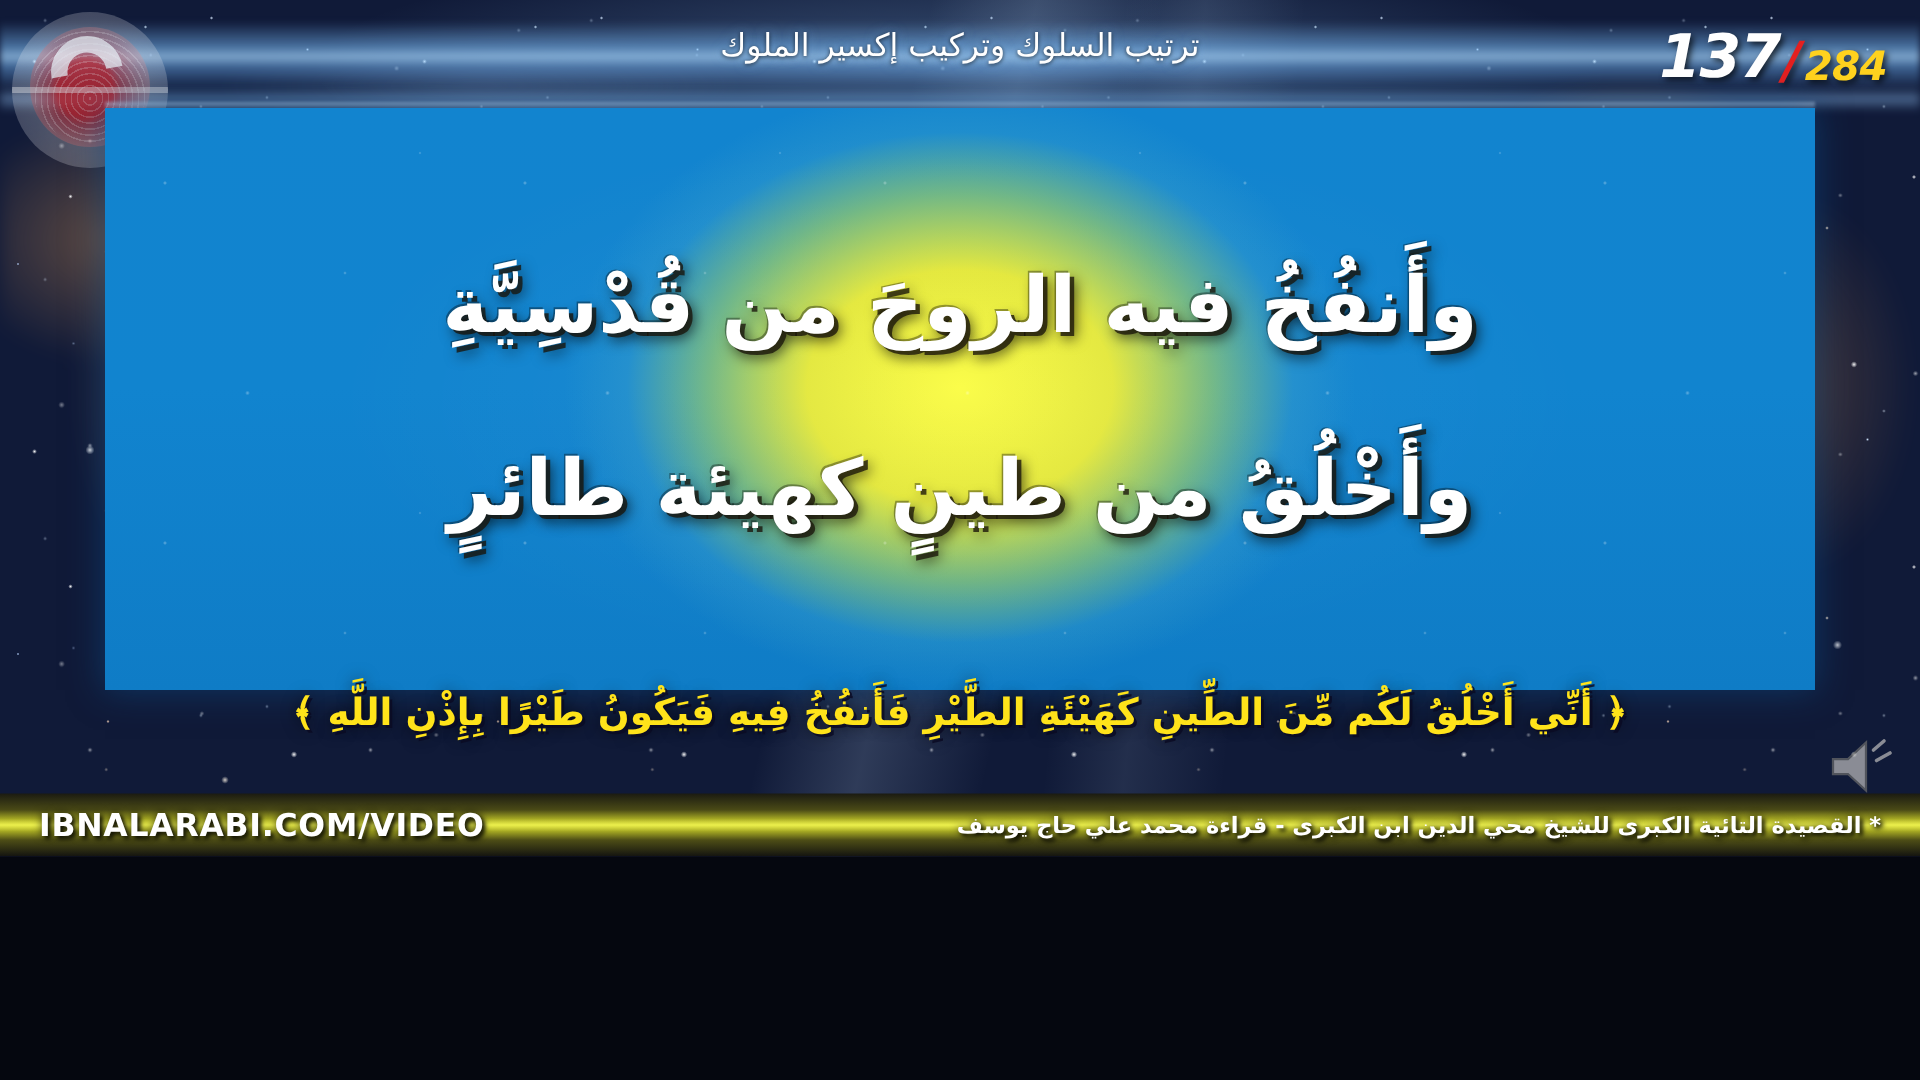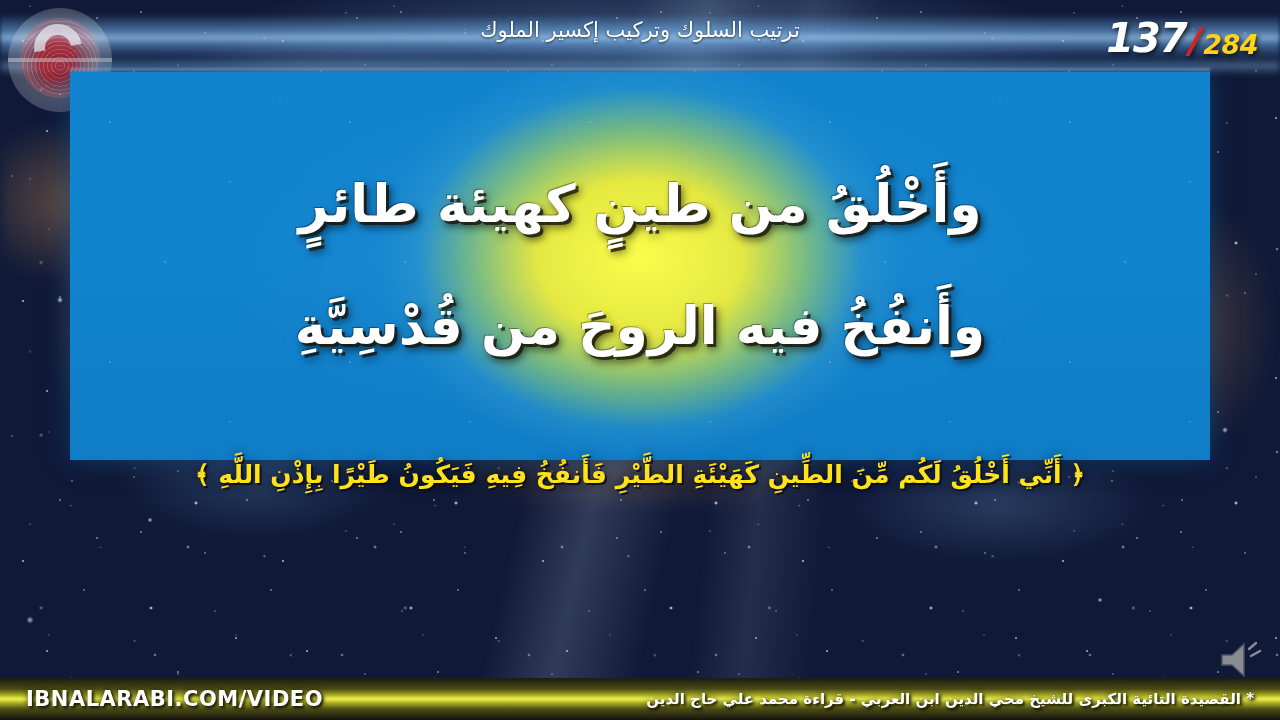--- a/index.html
+++ b/index.html
@@ -4,21 +4,21 @@
 <title>Video Frame</title>
 <style>
   * { margin:0; padding:0; box-sizing:border-box; }
   html, body {
     width:1280px; height:720px; overflow:hidden;
     background:#05070f;
     font-family:"DejaVu Sans", sans-serif;
   }
 
   #stage {
-    position:relative; width:1280px; height:720px; overflow:hidden;
+    position:relative; width:1280px; height:571px; overflow:hidden;
     background:#0a0f22;
   }
 
   
   .nebula-base{
     position:absolute; inset:0;
     background:
       radial-gradient(ellipse 420px 300px at 14% 34%, rgba(196,120,60,0.55), rgba(196,120,60,0) 62%),
       radial-gradient(ellipse 380px 260px at 8% 62%, rgba(120,170,215,0.40), rgba(120,170,215,0) 66%),
       radial-gradient(ellipse 520px 330px at 90% 30%, rgba(188,118,66,0.45), rgba(188,118,66,0) 64%),
@@ -295,34 +295,34 @@
     <div class="rings"></div>
     <div class="hook"></div>
     <div class="bar"></div>
   </div>
 
   <div class="panel-top-edge"></div>
   <div class="panel">
     <div class="inner-sheen"></div>
     <div class="specks"></div>
     <div class="verse-lines">
+      <div class="verse-line">وأَنفُخُ فيه الروحَ من قُدْسِيَّةِ</div>
       <div class="verse-line">وأَخْلُقُ من طينٍ كهيئة طائرٍ</div>
-      <div class="verse-line">وأَنفُخُ فيه الروحَ من قُدْسِيَّةِ</div>
     </div>
   </div>
 
   <div class="quran-strip">
     <div class="quran-text">﴿ أَنِّي أَخْلُقُ لَكُم مِّنَ الطِّينِ كَهَيْئَةِ الطَّيْرِ فَأَنفُخُ فِيهِ فَيَكُونُ طَيْرًا بِإِذْنِ اللَّهِ ﴾</div>
   </div>
 
   <svg class="speaker-icon" viewBox="0 0 46 40">
     <polygon points="4,15 14,15 26,4 26,36 14,25 4,25" fill="#b9b9b9" stroke="#6b6b6b" stroke-width="1.5"></polygon>
     <path d="M31 9 L38 3" stroke="#b9b9b9" stroke-width="2.4" stroke-linecap="round" fill="none"></path>
     <path d="M33 16 L42 11" stroke="#b9b9b9" stroke-width="2.4" stroke-linecap="round" fill="none"></path>
   </svg>
 
   <div class="footer">
     <div class="sheen"></div>
     <div class="footer-left">IBNALARABI.COM/VIDEO</div>
-    <div class="footer-right">* القصيدة التائية الكبرى للشيخ محي الدين ابن العربي - قراءة محمد علي حاج الدين</div>
+    <div class="footer-right">* القصيدة التائية الكبرى للشيخ محي الدين ابن الكبرى - قراءة محمد علي حاج يوسف</div>
   </div>
 
 </div>
 
 </body></html>

